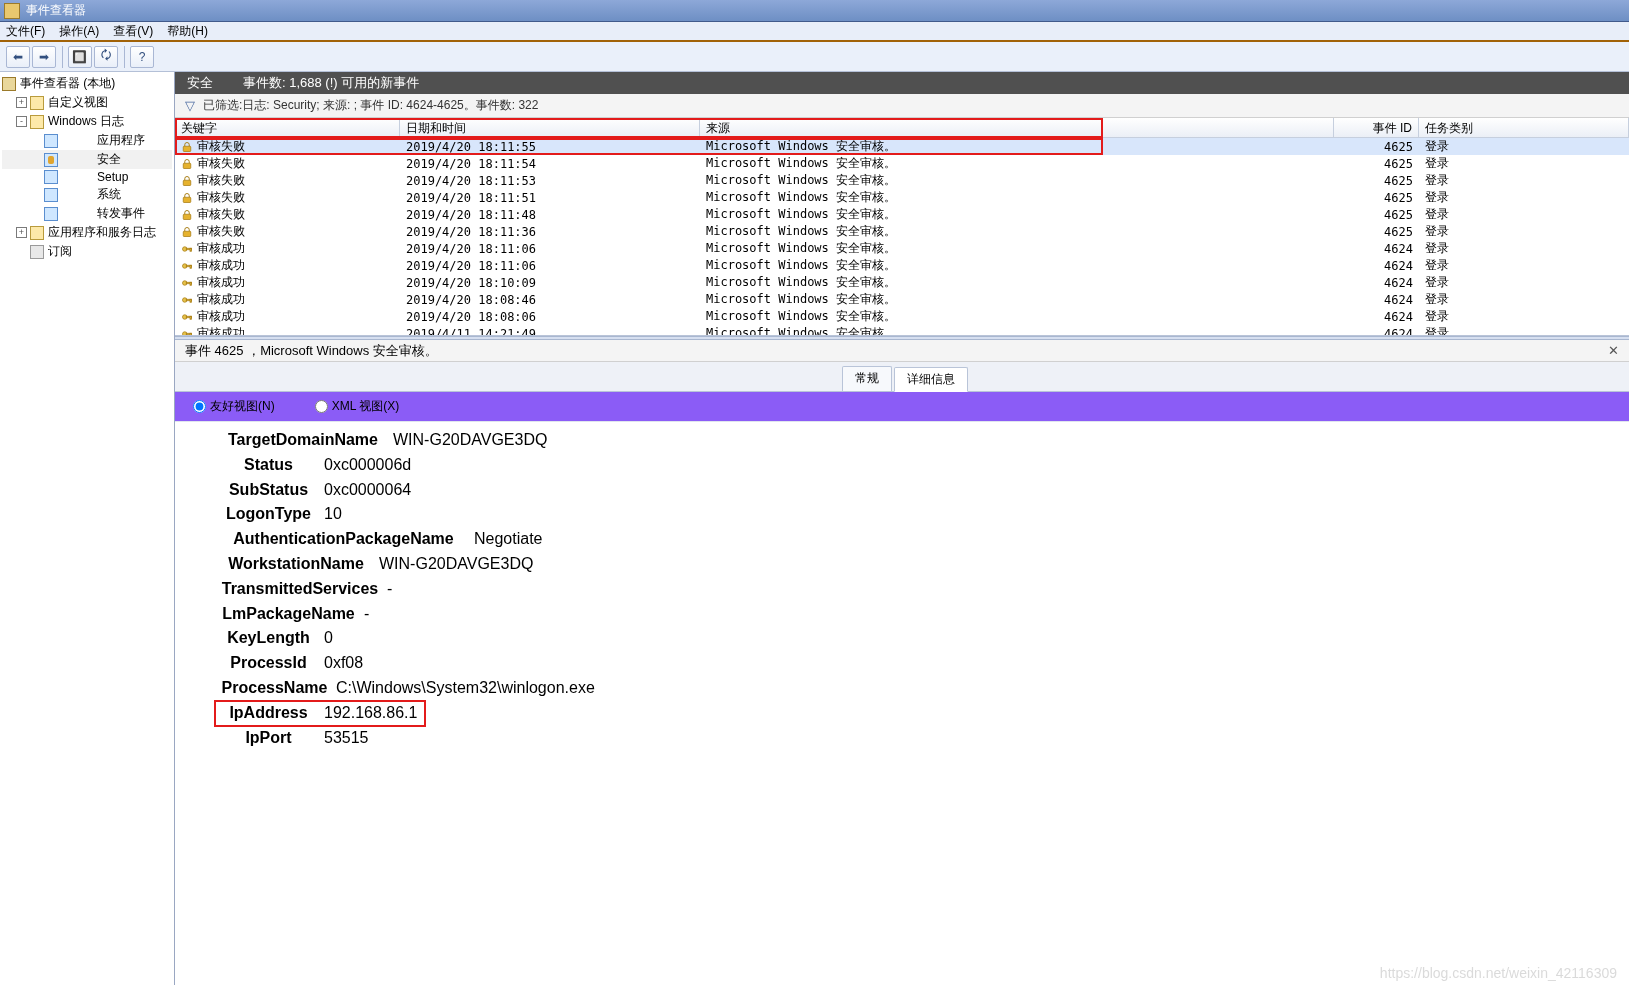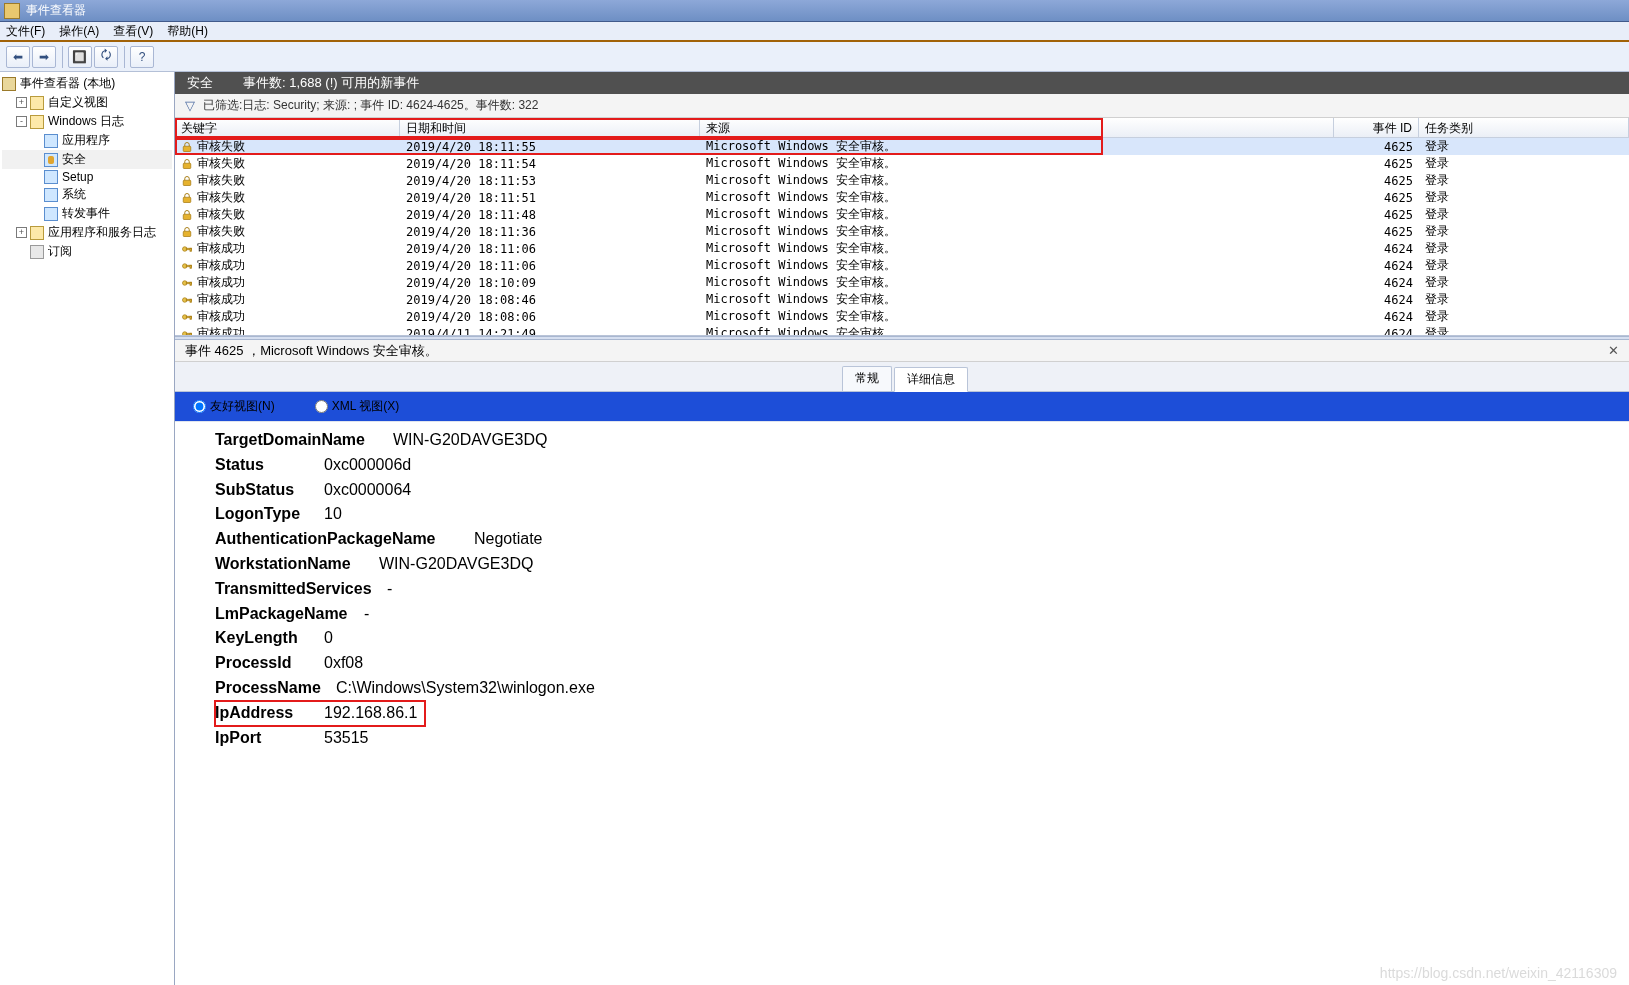--- a/index.html
+++ b/index.html
@@ -57,21 +57,21 @@
     width: 175px;
     background: #fff;
     border-right: 1px solid #9aa7c2;
     overflow: auto;
   }
   .tree { padding: 2px 2px; }
   .tree .node { display:flex; align-items:center; padding:1px 0; white-space:nowrap; }
   .tree .node .exp { width:11px; height:11px; border:1px solid #7a7a7a; background:#fff; font-size:9px; line-height:9px; text-align:center; margin-right:3px; color:#555; cursor:default; }
   .tree .node .ico { width:14px; height:14px; margin-right:4px; display:inline-block; }
   .tree .indent1 { padding-left: 14px; }
-  .tree .indent3 { padding-left: 42px; }
+  .tree .indent3 { padding-left: 42px; gap: 35px; }
   .ico-folder { background:#fde9a9; border:1px solid #b99b3c; }
   .ico-app { background:#cfe7ff; border:1px solid #5a8ecf; }
   .ico-security { background:#cfe7ff; border:1px solid #5a8ecf; position:relative; }
   .ico-security::after { content:""; position:absolute; left:3px; top:2px; width:6px; height:8px; background:#e0a530; border-radius:2px; }
   .ico-log { background:#e8e8e8; border:1px solid #9a9a9a; }
   .ico-root { background:#e9d79b; border:1px solid #9b7a2a; }
   .tree .sel { background:#f1f1f1; }
   .content {
     flex: 1;
     display: flex;
@@ -181,36 +181,36 @@
     border-bottom:none;
     margin-right:2px;
     border-radius:2px 2px 0 0;
     cursor:default;
   }
   .tab.active { background:#fff; font-weight:normal; border-bottom:1px solid #fff; position:relative; top:1px; }
   .viewopts {
     padding:6px 18px;
     display:flex;
     gap: 40px;
-    background:#1d4ed8;
+    background:#8b5cf6;
     font-size:12px;
     border-bottom:1px solid #e0e5ee;
   }
   .viewopts label { display:flex; align-items:center; gap:4px; }
   .detailBody {
     flex:1;
     background:#fff;
     overflow-y:scroll;
     padding: 6px 26px 20px 40px;
     font-family: Arial, "Microsoft YaHei", sans-serif;
     font-size: 16px;
     line-height: 1.55;
     position: relative;
   }
-  .kv { display:flex; }
+  .kv { display:flex;text-align:center; }
   .kv .k { font-weight: bold; width: auto; margin-right: 2px; }
   .kv .v { }
   .kv.ip { outline: 2px solid #e31b1b; outline-offset:-1px; width:fit-content; padding-right: 8px; }
   .watermark {
     position:absolute;
     bottom:4px; right:12px;
     font-size:14px;
     color:rgba(150,150,150,0.35);
     font-family: Arial;
     pointer-events:none;

